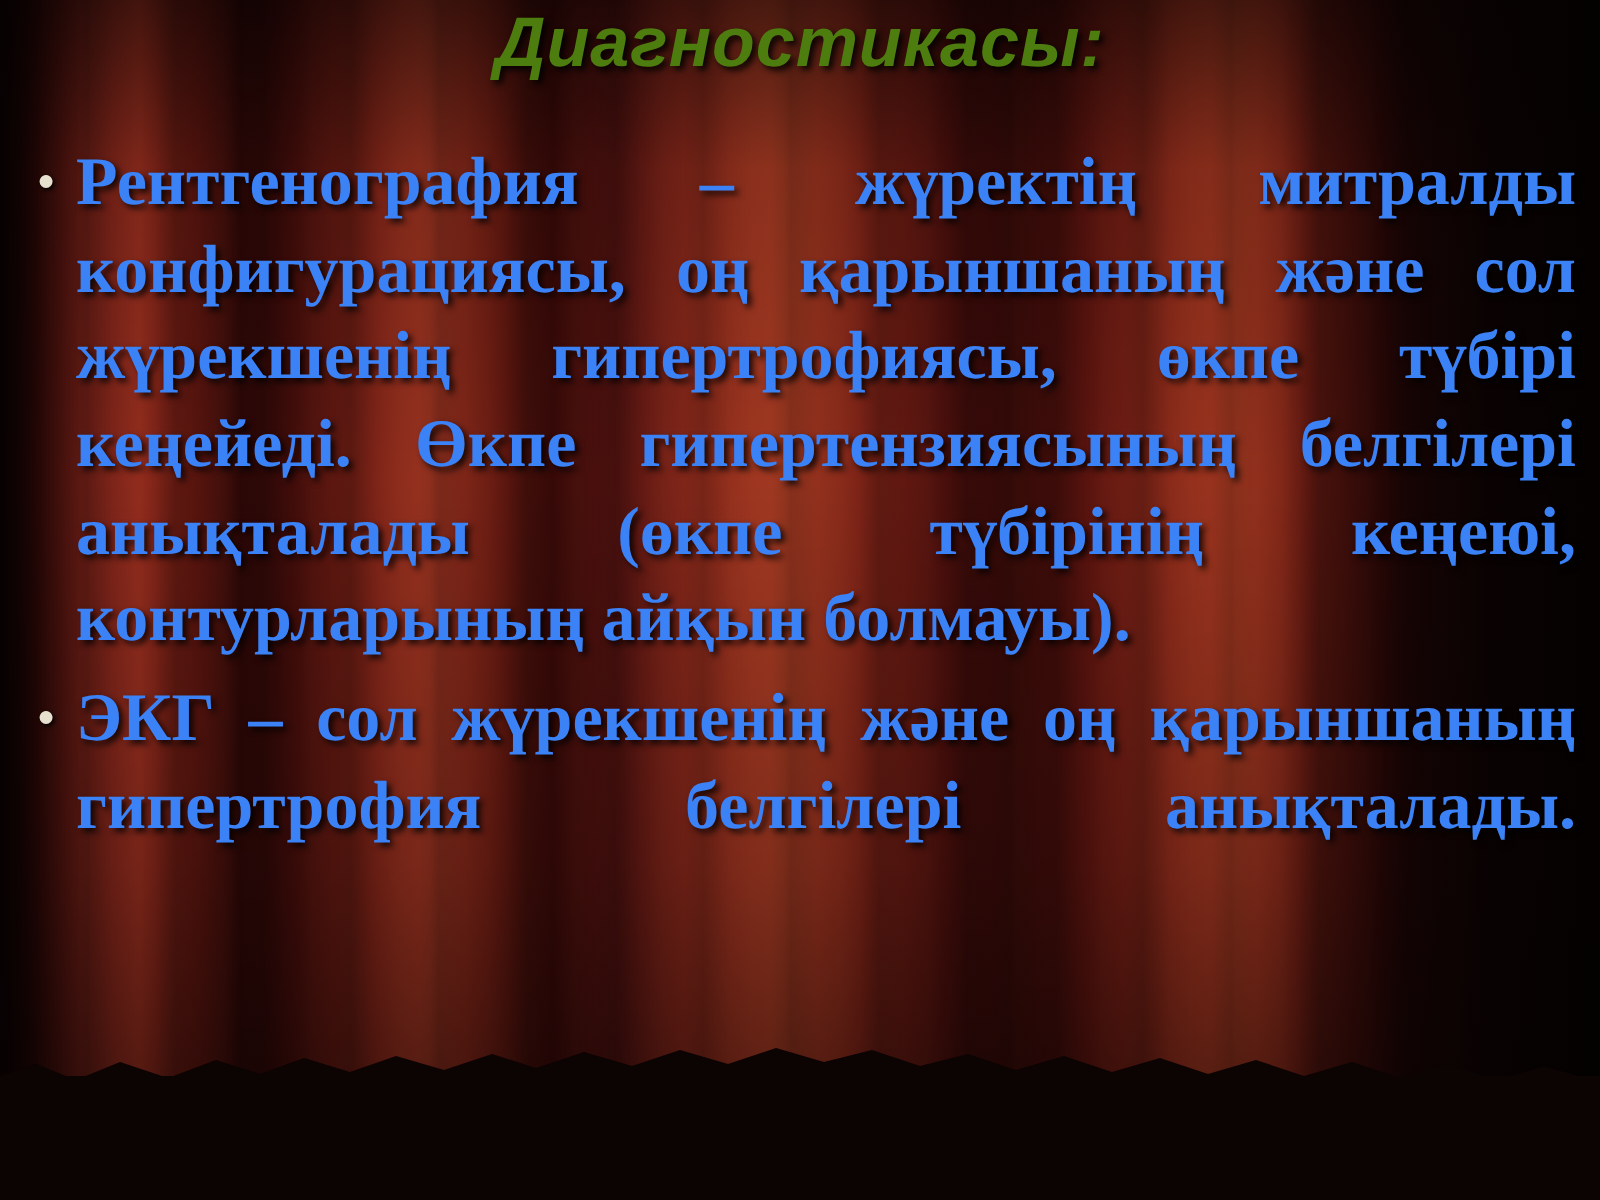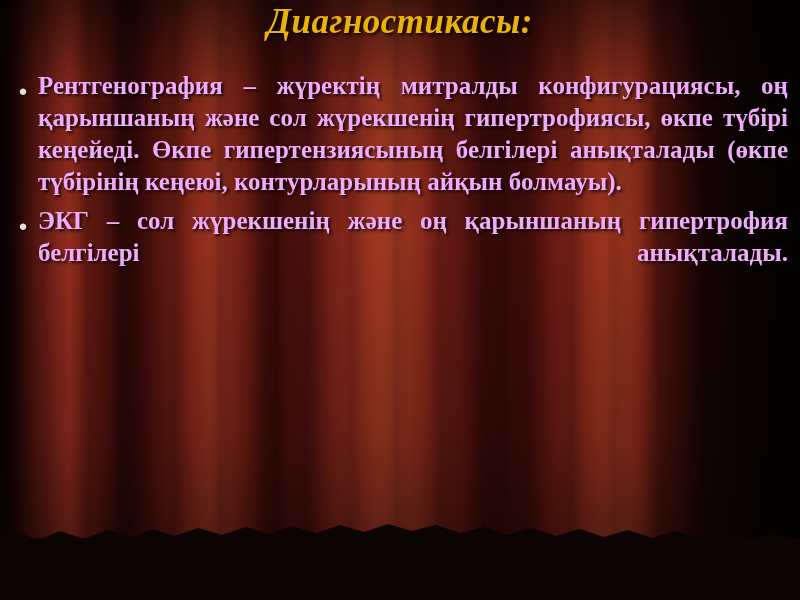--- a/index.html
+++ b/index.html
@@ -111,22 +111,22 @@
   }
   .bottom-edge svg { display: block; width: 800px; height: 26px; }
 
   
   .title {
     position: absolute;
     top: 2px;
     left: 0;
     width: 800px;
     text-align: center;
-    color: #eab308;
-    font-family: Liberation Serif, serif;
+    color: #4d7c0f;
+    font-family: Liberation Sans, sans-serif;
     font-style: italic;
     font-weight: bold;
     font-size: 35px;
     letter-spacing: 0.5px;
     text-shadow: 2px 2px 3px rgba(0,0,0,0.85);
   }
 
   .body-list {
     position: absolute;
     top: 70px;
@@ -147,24 +147,24 @@
     width: 30px;
     padding-top: 14px;
     text-align: center;
     color: #e8e0cf;
     font-size: 15px;
     line-height: 1;
     text-shadow: 1px 1px 2px rgba(0,0,0,0.9);
   }
   .bullet-text {
     flex: 1 1 auto;
-    color: #f0abfc;
+    color: #3b82f6;
     font-family: "Liberation Serif", serif;
     font-weight: bold;
-    font-size: 25px;
+    font-size: 34px;
     line-height: 1.285;
     text-align: justify;
     text-justify: inter-word;
     text-shadow: 2px 2px 3px rgba(0,0,0,0.8);
     padding-right: 4px;
   }
   .bullet-text.last-justify::after {
     content: "";
     display: inline-block;
     width: 100%;

